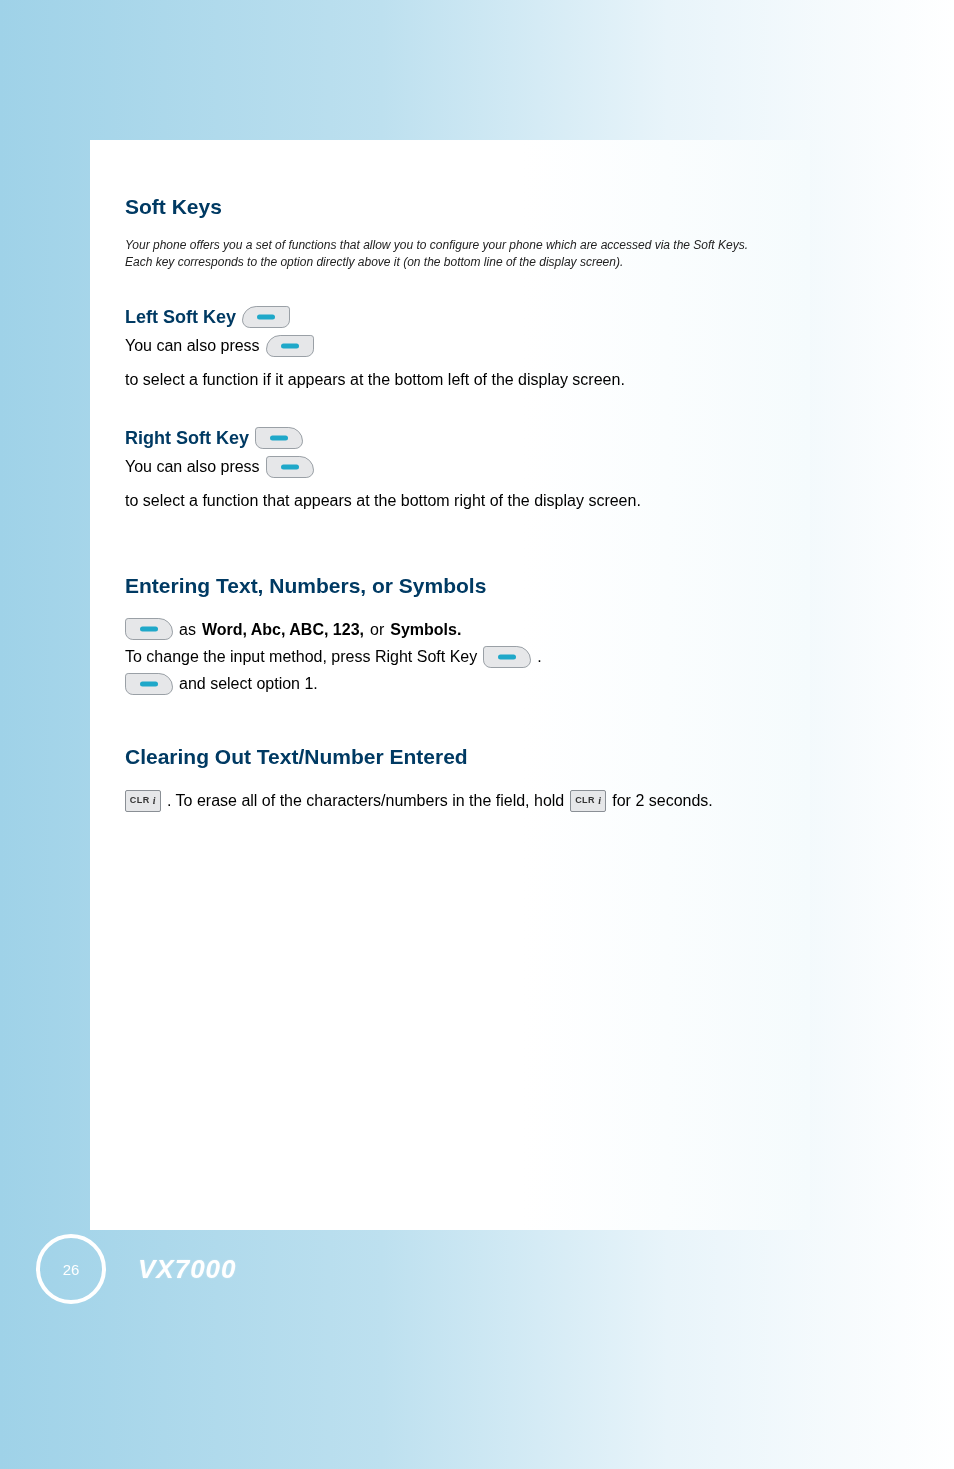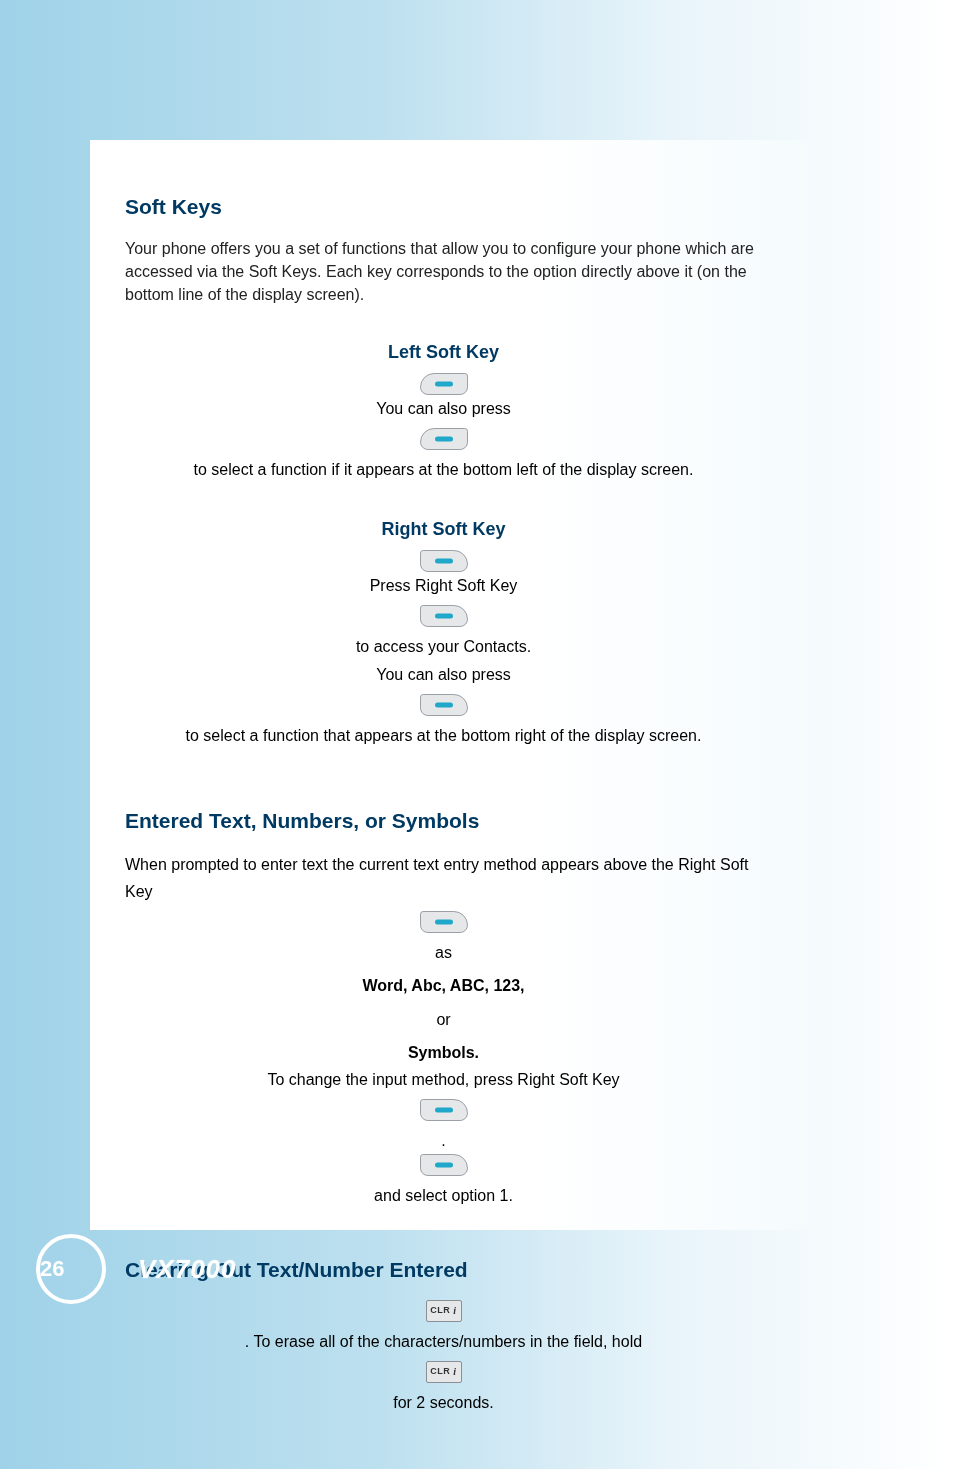--- a/index.html
+++ b/index.html
@@ -34,33 +34,33 @@
     margin: 0;
   }
   .subheading {
     font-size: 18px;
     font-weight: 900;
     color: #003a63;
     display: inline-block;
     vertical-align: middle;
   }
   .para, .line {
-    font-size: 16px;
+    font-size: 12px;
     color: #222;
     line-height: 1.45;
     margin: 0;
+    font-style: italic;
   }
   .flowline {
     display: flex;
     flex-wrap: wrap;
     align-items: center;
     gap: 6px 6px;
     font-size: 16px;
     line-height: 1.7;
-    flex-direction: column;
   }
   
   .soft-key {
     display: inline-block;
     width: 46px;
     height: 20px;
     background: #e6e7e9;
     border: 1px solid #9aa0a6;
     position: relative;
     vertical-align: middle;
@@ -126,23 +126,24 @@
   }
   .page-circle {
     width: 62px;
     height: 62px;
     border: 4px solid #fff;
     border-radius: 50%;
     margin-left: 36px;
     background: transparent;
     display: flex;
     align-items: center;
+    justify-content: center;
     color: #fff;
-    font-weight: 700;
-    font-size: 22px;
+    font-weight: 400;
+    font-size: 15px;
   }
   .model {
     margin-left: 32px;
     font-size: 26px;
     font-weight: 900;
     font-style: italic;
     color: #ffffff;
     letter-spacing: 1px;
     text-shadow: 0 0 2px rgba(255,255,255,0.4);
   }
@@ -171,37 +172,31 @@
       <span>to select a function if it appears at the bottom left of the display screen.</span>
     </div>
 
     <div class="sp-v-30"></div>
 
     <div class="flowline">
       <span class="subheading">Right Soft Key</span>
       <span class="soft-key right"></span>
     </div>
     <div class="flowline">
-      <span>Press Right Soft Key</span>
-      <span class="soft-key right"></span>
-      <span>to access your Contacts.</span>
-    </div>
-    <div class="flowline">
       <span>You can also press</span>
       <span class="soft-key right"></span>
       <span>to select a function that appears at the bottom right of the display screen.</span>
     </div>
 
     <div class="sp-v-30"></div>
     <div class="sp-v-30"></div>
 
-    <h3 class="heading">Entered Text, Numbers, or Symbols</h3>
-    <div class="sp-v-18"></div>
-    <div class="flowline">
-      <span>When prompted to enter text the current text entry method appears above the Right Soft Key</span>
+    <h3 class="heading">Entering Text, Numbers, or Symbols</h3>
+    <div class="sp-v-18"></div>
+    <div class="flowline">
       <span class="soft-key right"></span>
       <span>as</span>
       <span style="font-weight:700">Word, Abc, ABC, 123,</span>
       <span>or</span>
       <span style="font-weight:700">Symbols.</span>
     </div>
     <div class="flowline">
       <span>To change the input method, press Right Soft Key</span>
       <span class="soft-key right"></span>
       <span>.</span>

